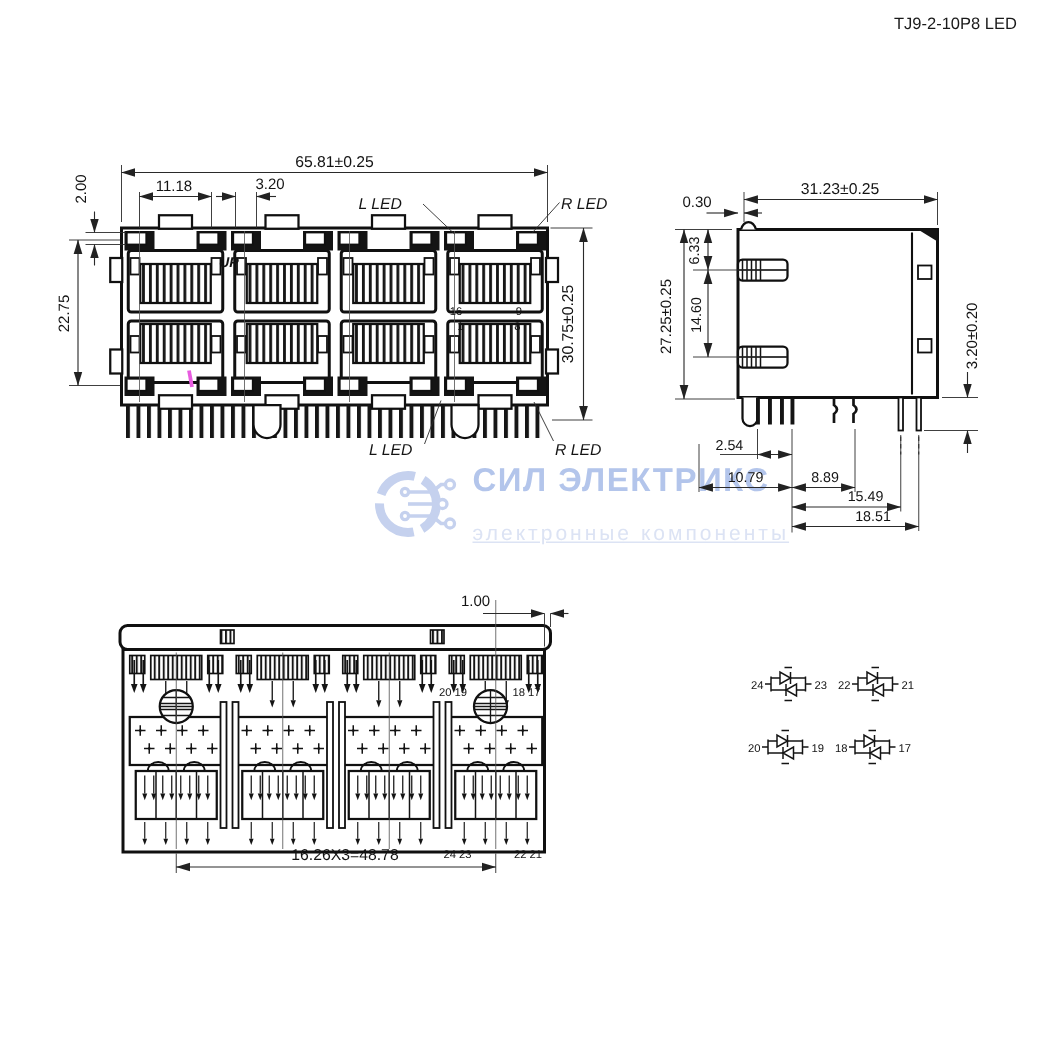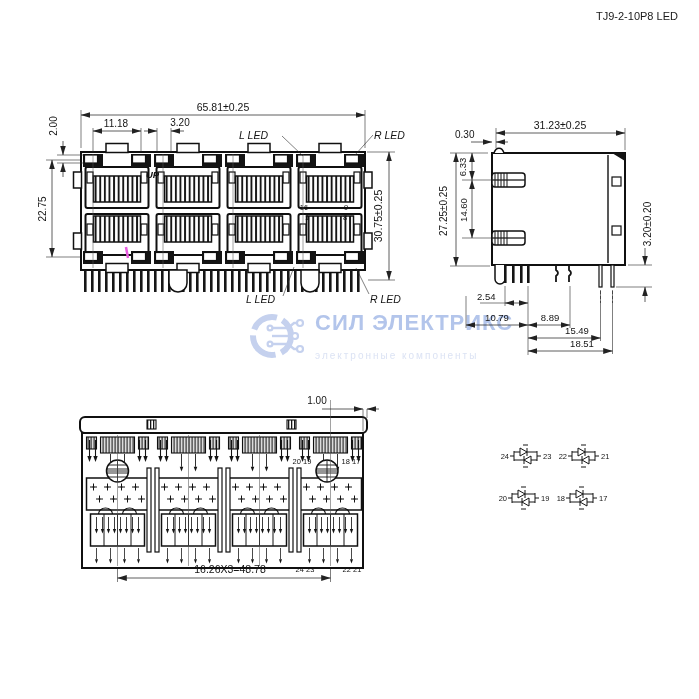--- a/index.html
+++ b/index.html
@@ -3,21 +3,21 @@
 <meta charset="utf-8">
 <style>
   html,body{margin:0;padding:0;background:#fff;}
   .canvas{position:relative;width:699px;height:699px;background:#fff;overflow:hidden;
           font-family:"Liberation Sans",sans-serif;}
   .title{position:absolute;left:596px;top:10px;font-size:11px;font-weight:normal;color:#1a1a1a;
          white-space:nowrap;z-index:3;}
   .watermark{position:absolute;left:248px;top:306px;display:flex;align-items:center;gap:9px;z-index:0;}
   .wm-text{display:flex;flex-direction:column;}
   .wm-name{font-size:22px;font-weight:bold;letter-spacing:1px;color:#b3c5eb;white-space:nowrap;}
-  .wm-sub{font-size:10px;letter-spacing:2px;color:#dce3f4;margin-top:14px;white-space:nowrap;}
+  .wm-sub{font-size:14px;letter-spacing:2px;color:#dce3f4;margin-top:14px;white-space:nowrap;text-decoration:underline;}
   svg.drawing{position:absolute;left:0;top:0;z-index:1;}
   svg text{fill:#141414;font-family:"Liberation Sans",sans-serif;}
   .o2{stroke:#101010;stroke-width:2;fill:#fff;}
   .o15{stroke:#101010;stroke-width:1.5;fill:#fff;}
   .o12{stroke:#101010;stroke-width:1.2;fill:#fff;}
   .ln{stroke:#101010;stroke-width:1.2;fill:none;}
   .dim{stroke:#2a2a2a;stroke-width:0.75;fill:none;}
   .ext{stroke:#2a2a2a;stroke-width:0.6;fill:none;}
   .cl{stroke:#555;stroke-width:0.55;fill:none;}
   .dash{stroke:#2a2a2a;stroke-width:0.7;stroke-dasharray:3 2;fill:none;}

